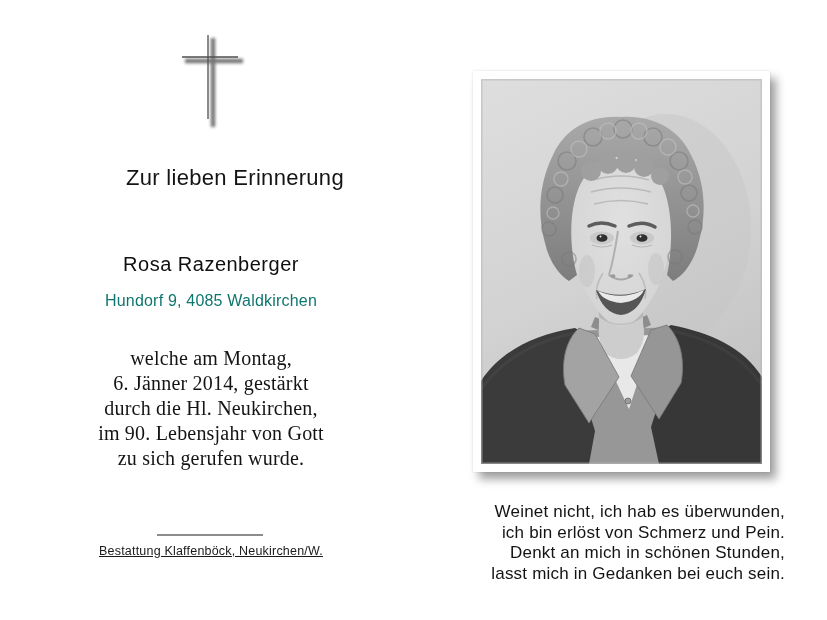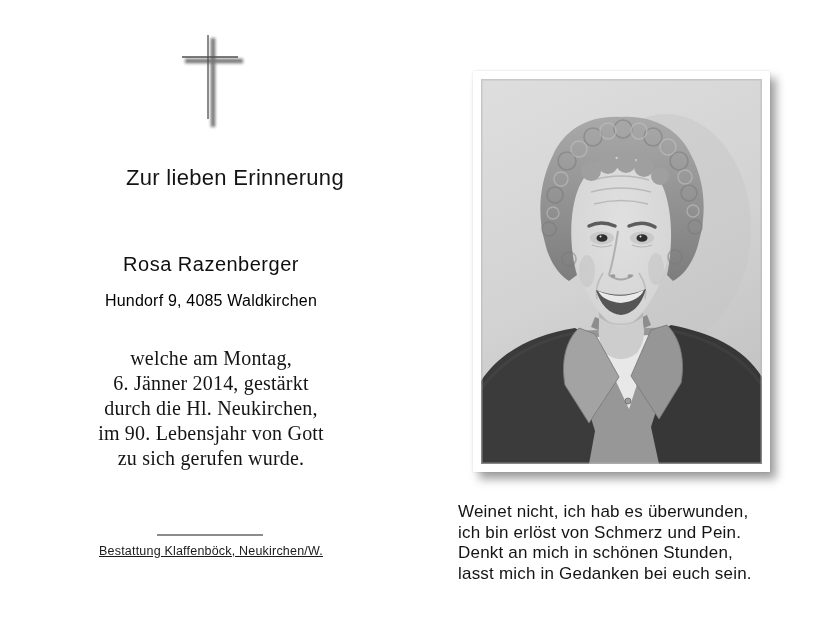--- a/index.html
+++ b/index.html
@@ -41,21 +41,21 @@
     font-size: 20px;
     font-weight: normal;
     letter-spacing: 0.5px;
     color: #101010;
   }
   .deceased-address {
     position: absolute;
     left: 0; top: 292px; width: 100%;
     font-size: 16px;
     letter-spacing: 0.2px;
-    color: #000000;
+    color: #0f766e;
   }
   .obituary {
     position: absolute;
     left: 0; top: 346px; width: 100%;
     font-size: 20px;
     line-height: 25px;
     letter-spacing: 0.2px;
     color: #141414;
     font-family: Liberation Serif, serif;
   }
@@ -82,21 +82,21 @@
     background: #ffffff;
     padding: 8px;
     box-shadow: 6px 7px 9px rgba(0,0,0,0.38), 0 0 2px rgba(0,0,0,0.12);
   }
   .photo-frame svg { display: block; }
 
   .poem {
     position: absolute;
     left: 458px; top: 502px;
     width: 327px;
-    text-align: left;
+    text-align: right;
     font-size: 17px;
     line-height: 20.5px;
     letter-spacing: 0.2px;
     color: #141414;
   }
 </style>
 </head>
 <body>
 
 <div class="card">

